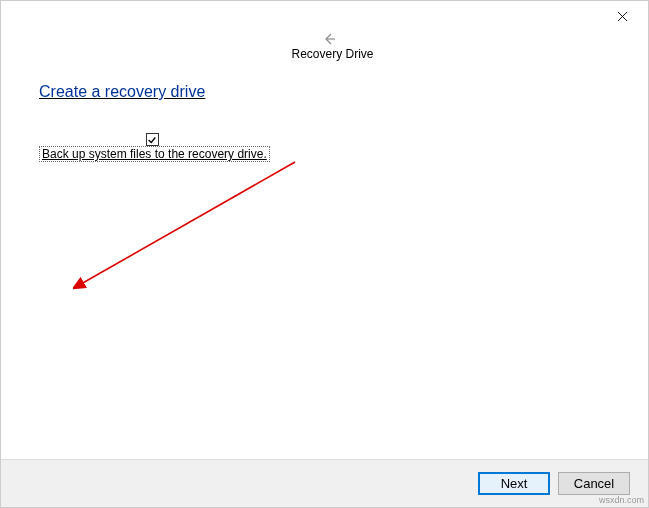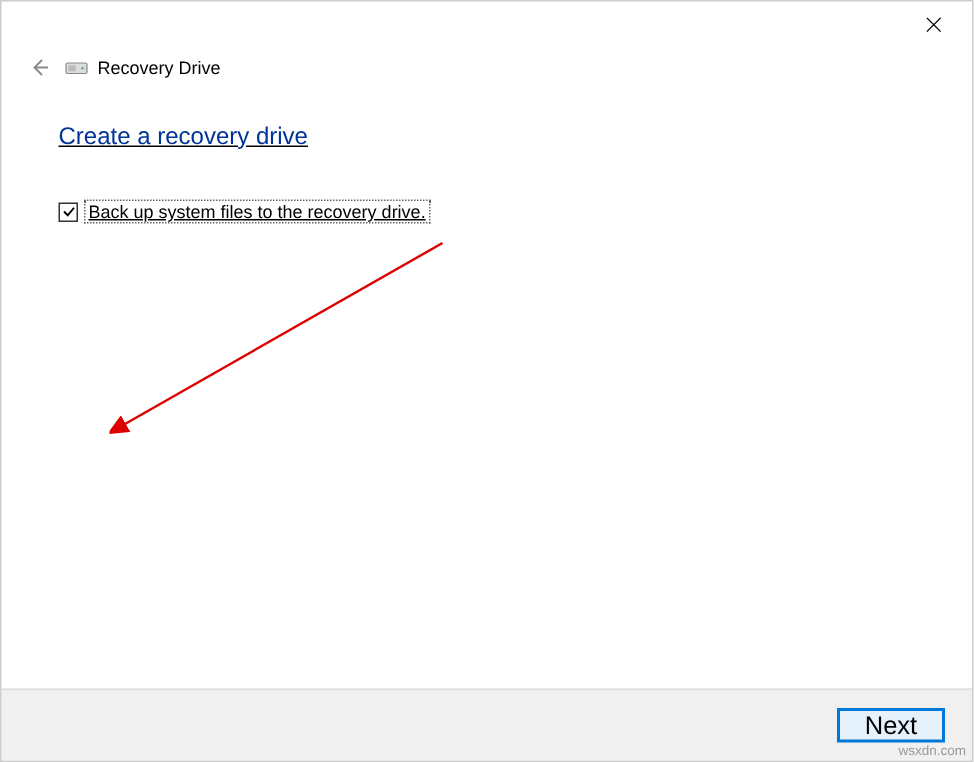--- a/index.html
+++ b/index.html
@@ -34,20 +34,21 @@
     }
     .close-btn svg {
       width: 11px;
       height: 11px;
     }
     .header-row {
       display: flex;
       align-items: center;
       padding-left: 16px;
       height: 28px;
+      flex-direction: column;
     }
     .back-arrow {
       width: 18px;
       height: 18px;
       display: flex;
       align-items: center;
       justify-content: center;
       margin-right: 8px;
       color: #666;
     }
@@ -76,20 +77,21 @@
       line-height: 1.4;
       margin-bottom: 110px;
     }
     .checkbox-row {
       display: flex;
       align-items: center;
     }
     .checkbox-wrap {
       display: inline-flex;
       align-items: center;
+      flex-direction: column;
     }
     .checkbox {
       width: 13px;
       height: 13px;
       border: 1px solid #333;
       display: inline-flex;
       align-items: center;
       justify-content: center;
       margin-right: 4px;
       background: #fff;
@@ -113,21 +115,21 @@
       align-items: center;
       justify-content: flex-end;
       padding-right: 18px;
       gap: 8px;
       background: #f0f0f0;
       border-top: 1px solid #ddd;
     }
     .btn {
       min-width: 72px;
       height: 23px;
-      font-size: 17px;
+      font-size: 13px;
       font-family: inherit;
       background: #e1e1e1;
       border: 1px solid #adadad;
       cursor: pointer;
       padding: 0 12px;
     }
     .btn-primary {
       border: 2px solid #0078d7;
       background: #e5f1fb;
     }
@@ -196,15 +198,16 @@
   <defs>
     <marker id="arrowhead" markerWidth="10" markerHeight="8" refX="2" refY="4" orient="auto">
       <polygon points="0 0, 9 4, 0 8" fill="#d00"></polygon>
     </marker>
   </defs>
   <line x1="222" y1="6" x2="8" y2="128" stroke="#d00" stroke-width="1.6" marker-end="url(#arrowhead)"></line>
 </svg>
 
 <div class="footer">
   <button class="btn btn-primary"><span class="underline-first">Next</span></button>
+  <button class="btn">Cancel</button>
 </div>
 
 <div class="watermark">wsxdn.com</div>
 
 </body></html>

